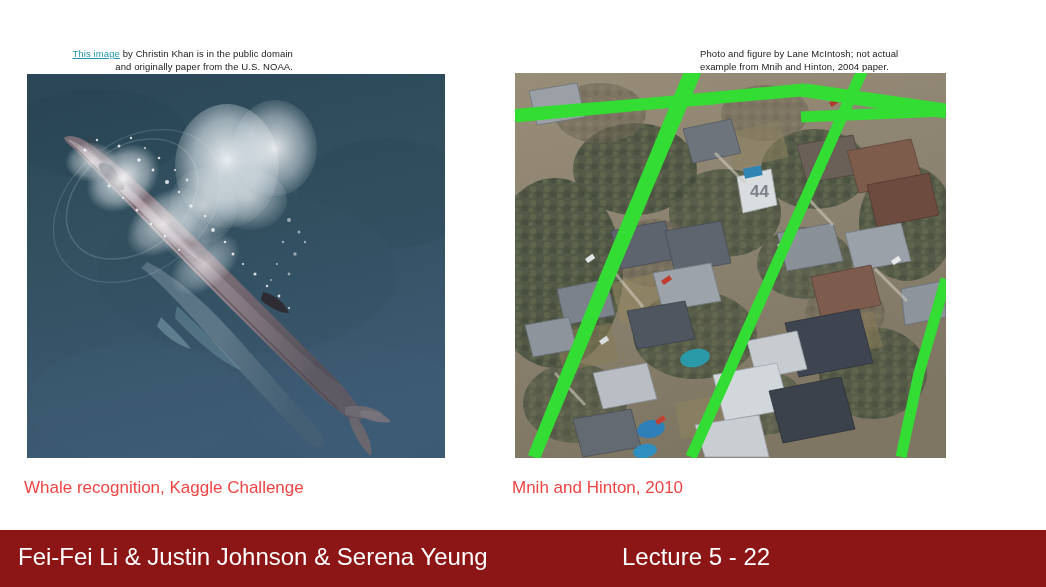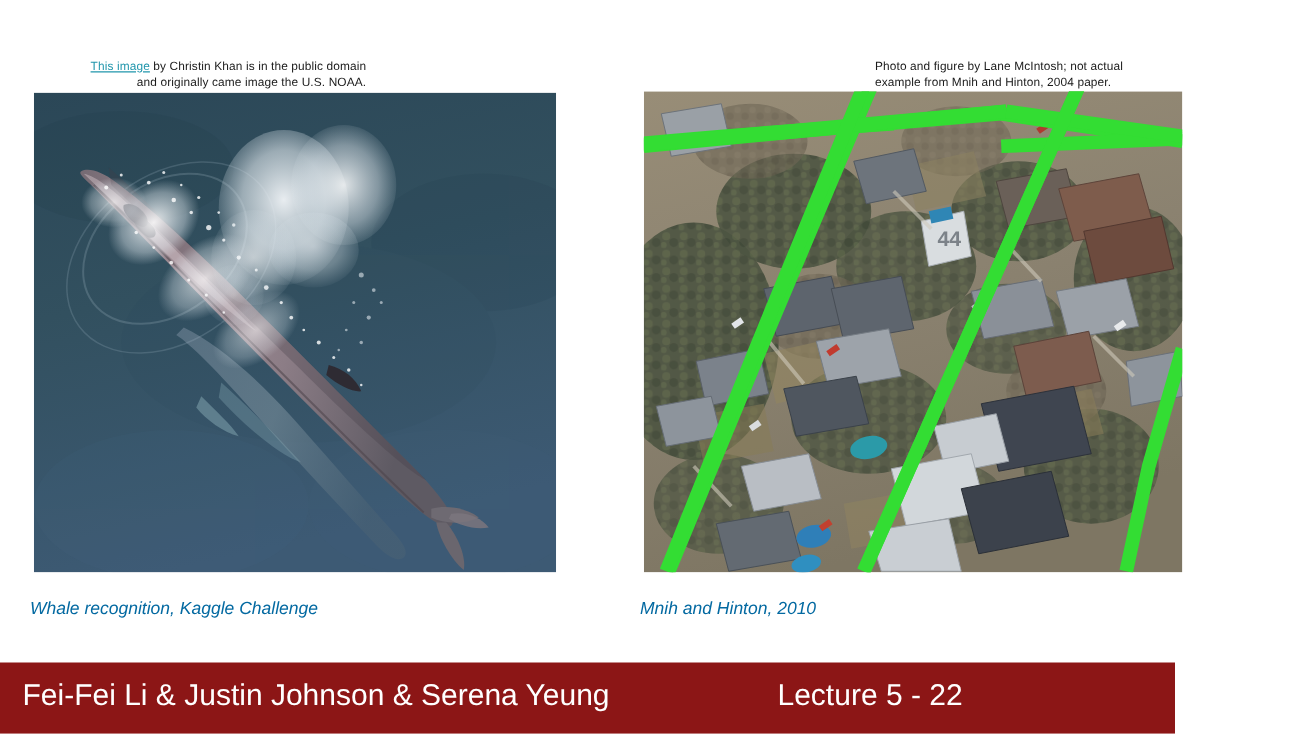--- a/index.html
+++ b/index.html
@@ -57,54 +57,53 @@
     left: 515px;
     top: 73px;
     width: 431px;
     height: 385px;
   }
   .figure-svg { display: block; width: 100%; height: 100%; }
 
   
   .caption {
     position: absolute;
-    font-size: 14px;
-    font-style: italic;
-    color: #0369a1;
+    font-size: 17px;
+    color: #ef4444;
     white-space: nowrap;
   }
   #caption-whale { left: 24px; top: 478px; }
   #caption-aerial { left: 512px; top: 478px; }
 
   
   #footer-bar {
     position: absolute;
     left: 0;
     top: 530px;
-    width: 940px;
+    width: 1046px;
     height: 57px;
     background: #8c1616;
   }
   .footer-text {
     position: absolute;
     color: #ffffff;
     font-size: 24px;
     white-space: nowrap;
     top: 13px;
   }
   #footer-authors { left: 18px; }
   #footer-lecture { left: 622px; }
   #footer-date    { left: 852px; }
 </style>
 </head>
 <body>
 
 <div class="credit" id="credit-left">
   <span class="credit-link">This image</span><span> by Christin Khan is in the public domain</span><br>
-  <span>and originally came image the U.S. NOAA.</span>
+  <span>and originally paper from the U.S. NOAA.</span>
 </div>
 
 <div class="credit" id="credit-right">
   <span>Photo and figure by Lane McIntosh; not actual</span><br>
   <span>example from Mnih and Hinton, 2004 paper.</span>
 </div>
 
 <div class="figure" id="whale-figure">
   <svg class="figure-svg" viewBox="0 0 418 384" preserveAspectRatio="none">
     <defs>

